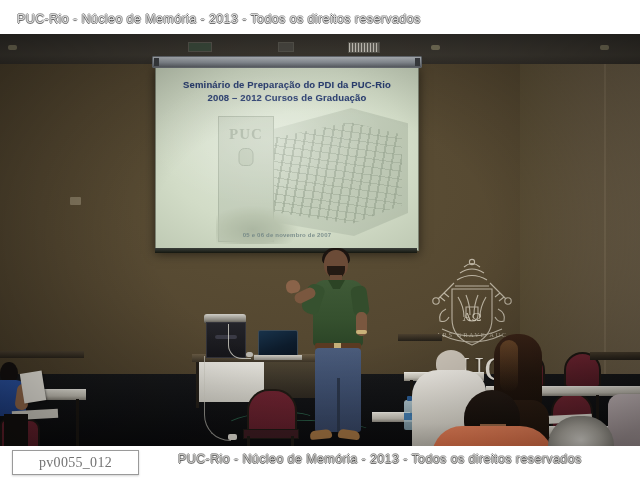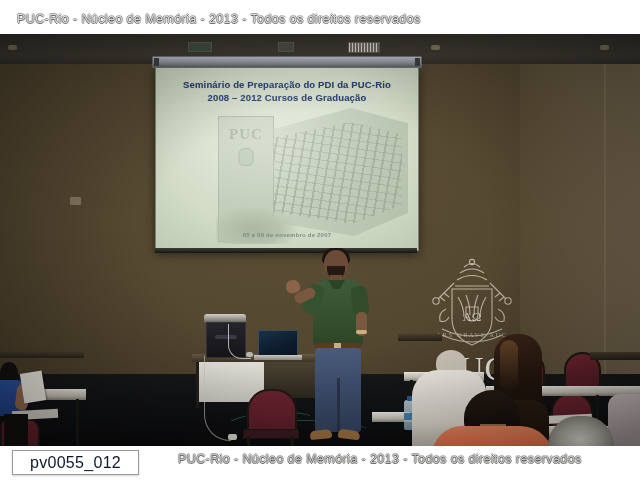--- a/index.html
+++ b/index.html
@@ -771,23 +771,23 @@
     width: 125px; height: 23px;
     background: #ffffff;
     border: 1px solid #9a9a9a;
     box-shadow: 0 1px 2px rgba(0,0,0,.18);
     display: flex;
     align-items: center;
     justify-content: center;
     z-index: 50;
   }
   .id-label span {
-    font-family: Liberation Sans, sans-serif;
-    font-size: 16px;
-    color: #0f172a;
+    font-family: Liberation Serif, serif;
+    font-size: 14px;
+    color: #737373;
     letter-spacing: .3px;
   }
 </style>
 </head>
 <body>
 
 <div class="photo-frame">
 
   <div class="margin-top"></div>
   <div class="margin-bottom"></div>

